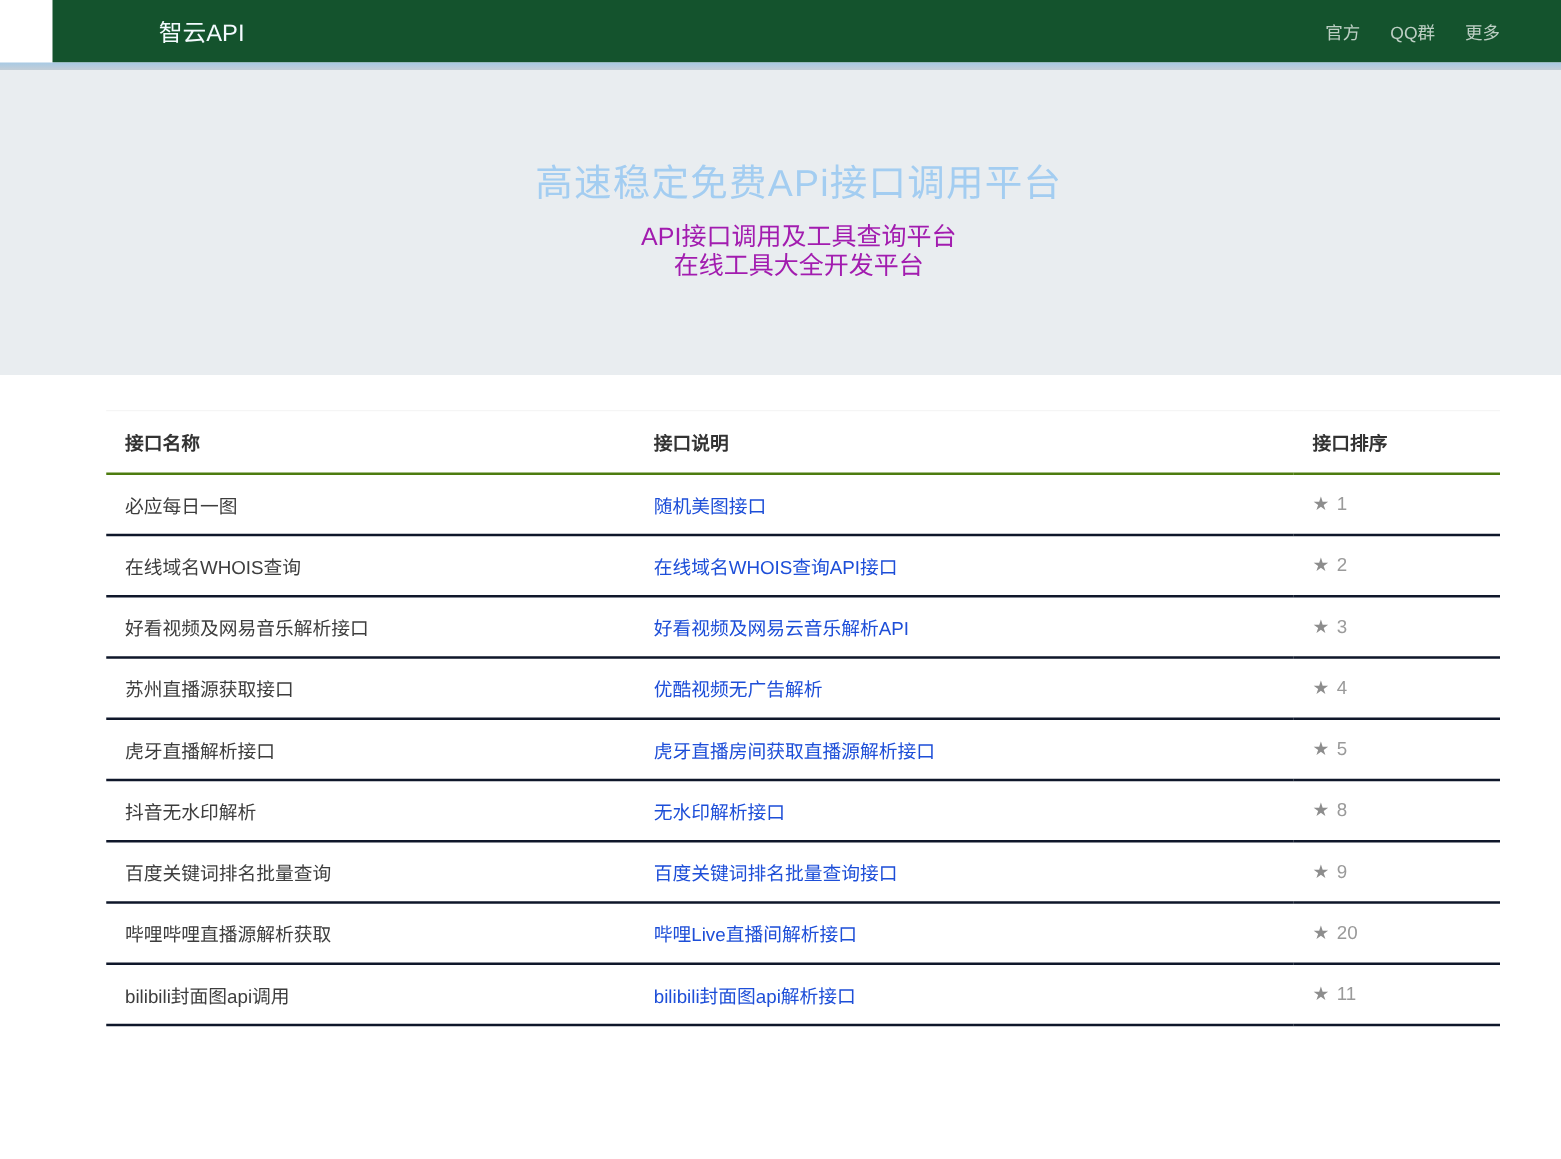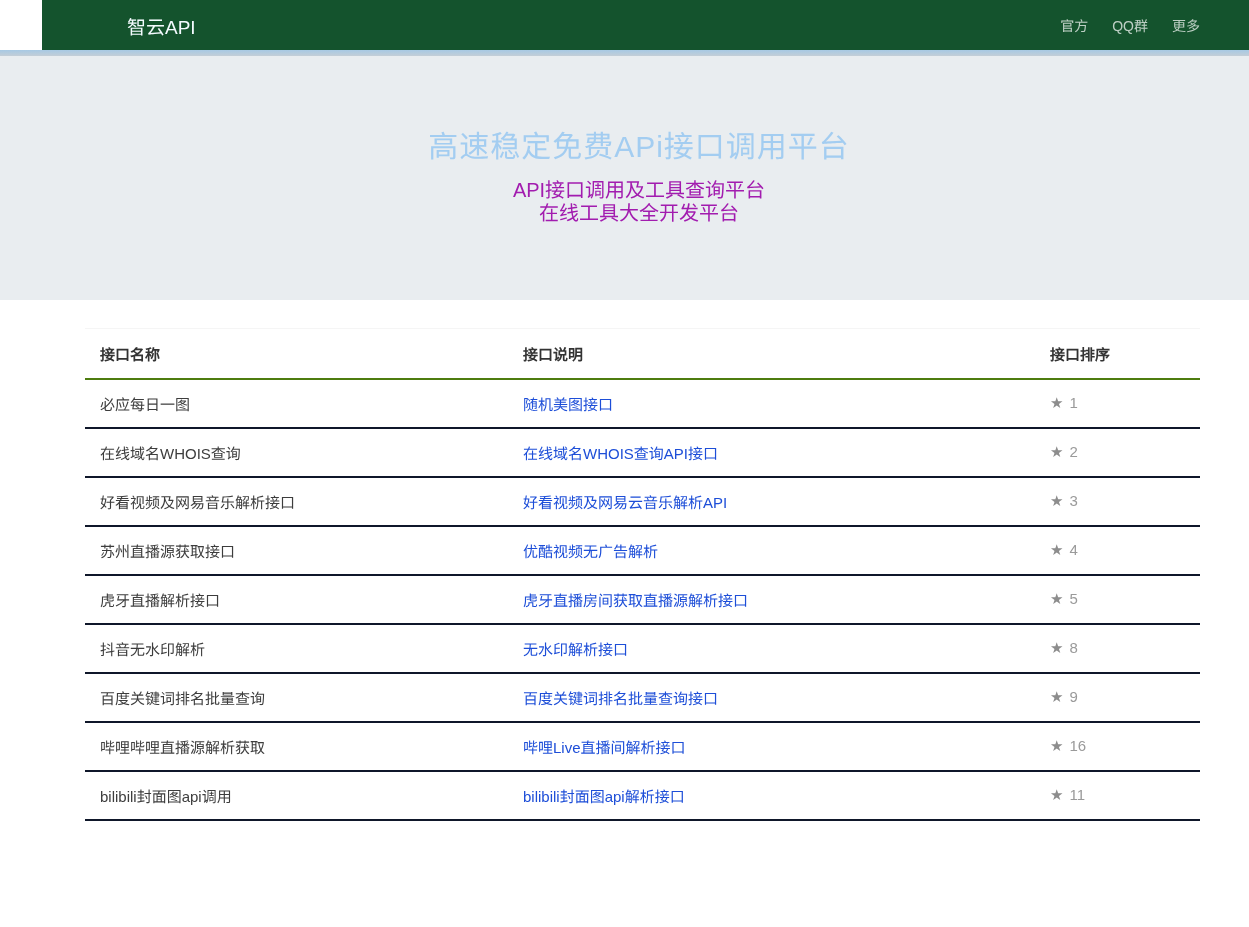--- a/index.html
+++ b/index.html
@@ -196,21 +196,21 @@
     <td class="cell-desc">百度关键词排名批量查询接口</td>
     <td class="cell-rank">
       <span class="star-icon">★</span><span>9</span>
     </td>
   </tr>
 
   <tr>
     <td class="cell-name">哔哩哔哩直播源解析获取</td>
     <td class="cell-desc">哔哩Live直播间解析接口</td>
     <td class="cell-rank">
-      <span class="star-icon">★</span><span>16</span>
+      <span class="star-icon">★</span><span>20</span>
     </td>
   </tr>
 
   <tr>
     <td class="cell-name">bilibili封面图api调用</td>
     <td class="cell-desc">bilibili封面图api解析接口</td>
     <td class="cell-rank">
       <span class="star-icon">★</span><span>11</span>
     </td>
   </tr>

